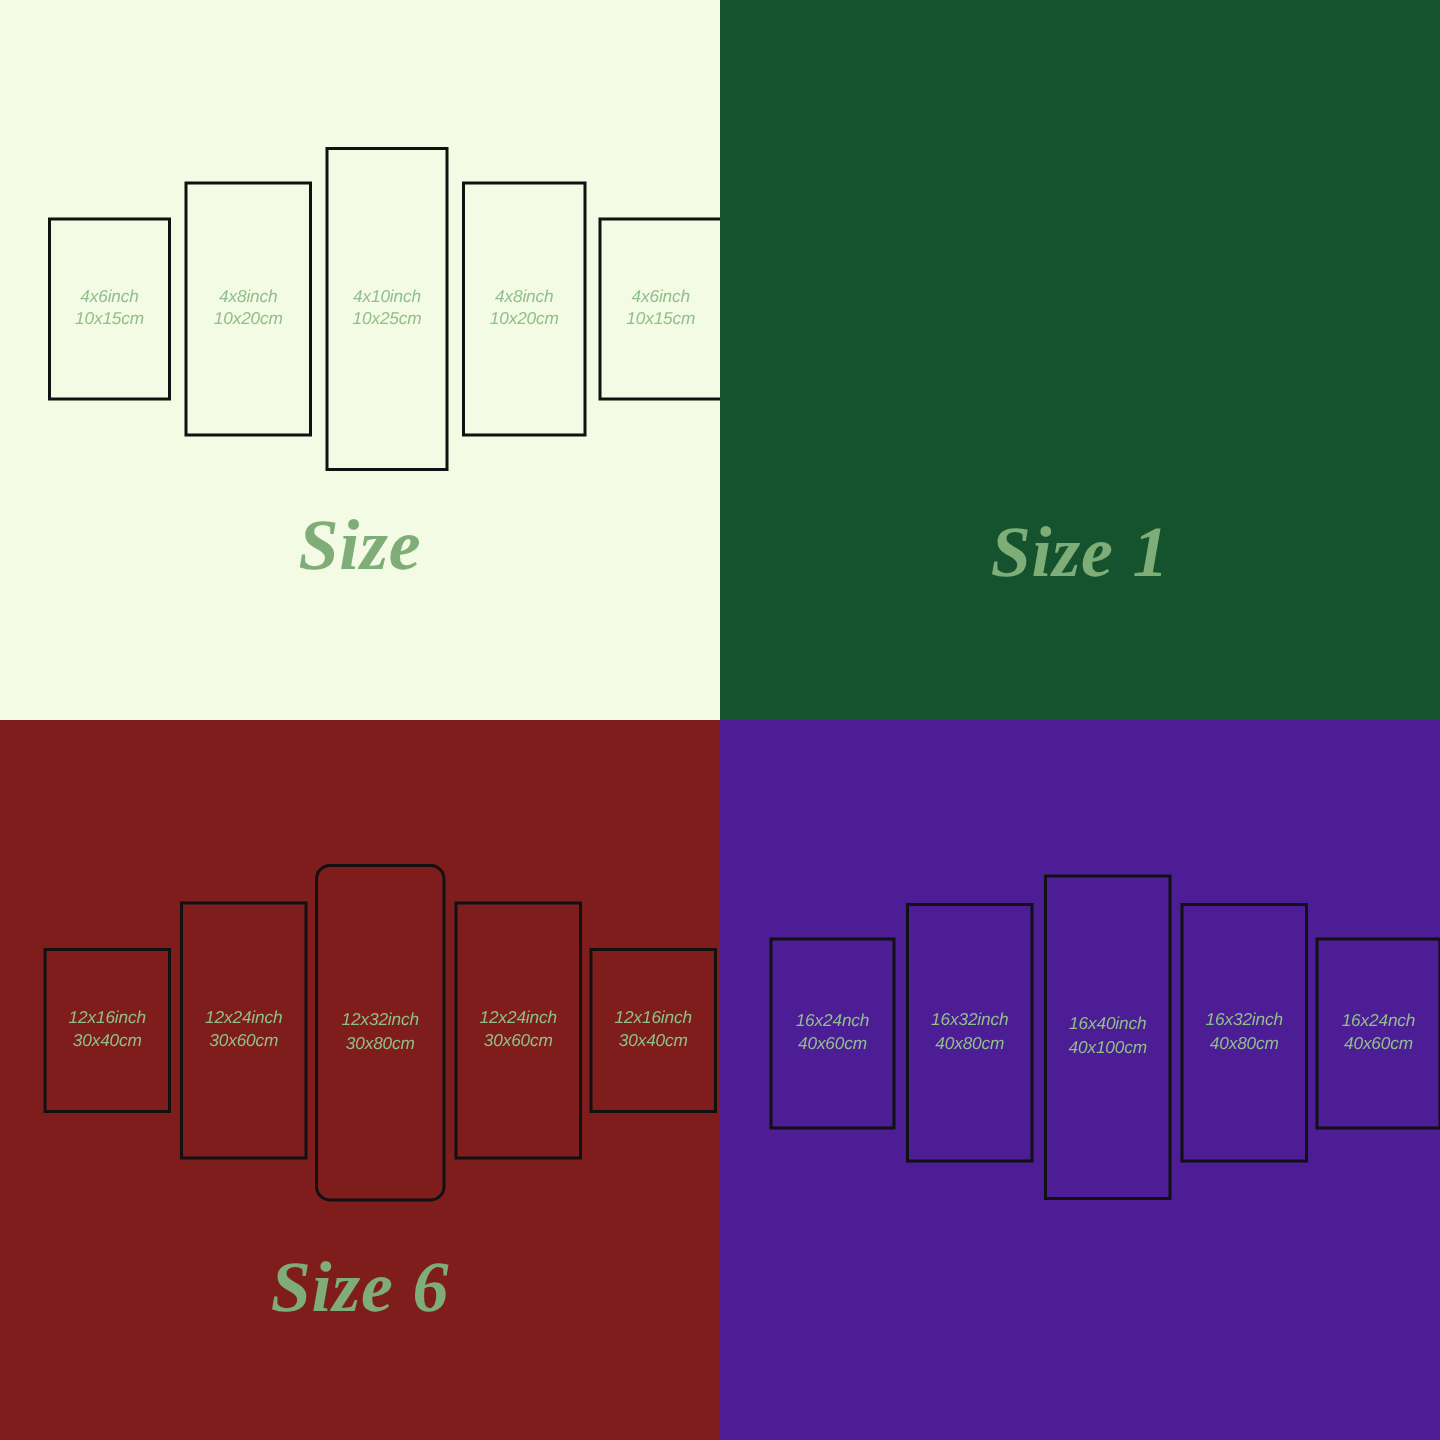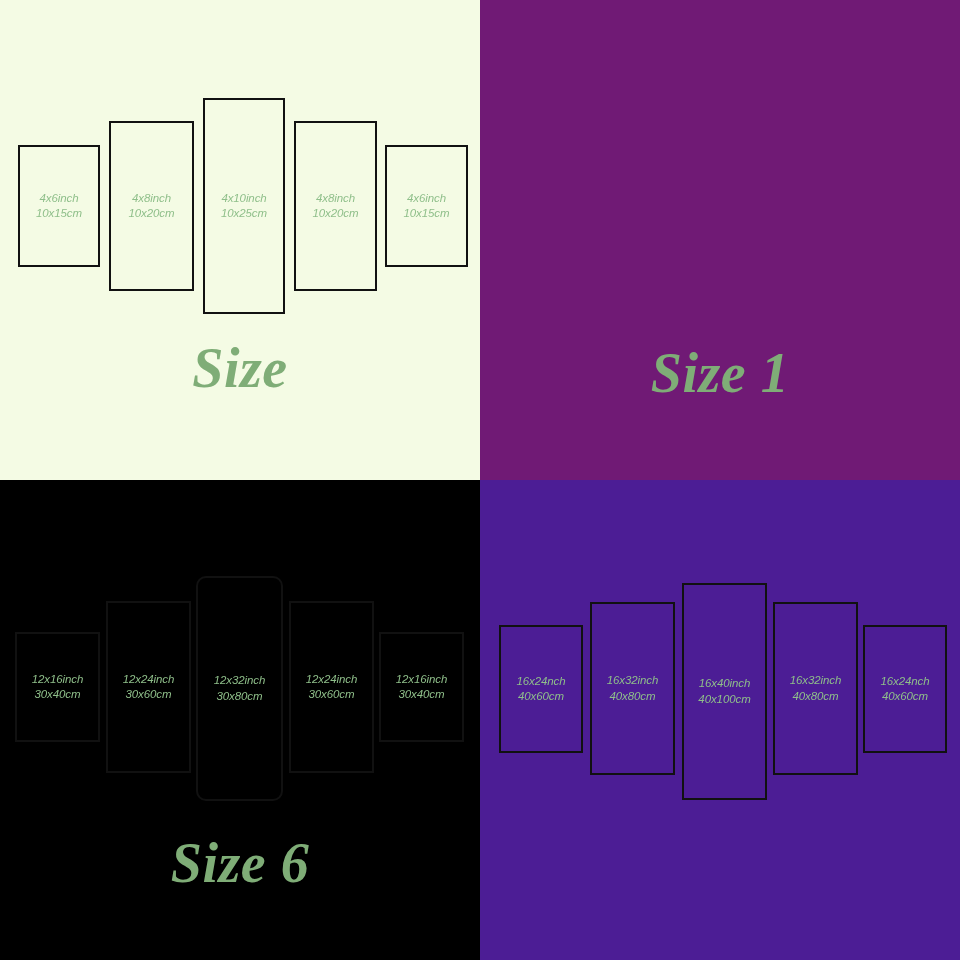--- a/index.html
+++ b/index.html
@@ -16,21 +16,21 @@
     grid-template-columns:480px 480px;
     grid-template-rows:480px 480px;
   }
   .quadrant{
     position:relative;
     width:480px;height:480px;
     overflow:hidden;
   }
   .panels{
     position:absolute;
-    left:2px;top:0;
+    left:16px;top:0;
     width:480px;height:352px;
   }
   .panel{
     position:absolute;
     box-sizing:border-box;
     border:2px solid #111111;
     background:transparent;
     display:flex;
     align-items:center;
     justify-content:center;
@@ -47,21 +47,21 @@
   }
   .panel-label .ln{display:block;}
   .heading{
     position:absolute;
     left:0;
     width:480px;
     text-align:center;
     font-family:"Liberation Serif",serif;
     font-weight:bold;
     font-style:italic;
-    font-size:56px;
+    font-size:48px;
     color:#7fad77;
     letter-spacing:0.5px;
     line-height:1;
   }
 </style>
 </head>
 <body>
 
 <div id="board">
 
@@ -94,26 +94,26 @@
         <div class="panel" style="left: 383px; top: 145px; width: 83px; height: 122px; border-color: rgb(17, 17, 17);">
           <div class="panel-label" style="color: rgb(143, 191, 138);">
             <span class="ln">4x6inch</span>
             <span class="ln">10x15cm</span>
           </div>
         </div>
       </div>
     <div class="heading" style="top: 340px; color: rgb(127, 173, 119);">Size</div>
   </div>
 
-  <div class="quadrant" style="background: #701a75;">
+  <div class="quadrant" style="background: #14532d;">
     <div class="panels"></div>
     <div class="heading" style="top: 345px; color: rgb(127, 173, 119);">Size 1</div>
   </div>
 
-  <div class="quadrant" style="background: #000000;">
+  <div class="quadrant" style="background: #7f1d1d;">
     <div class="panels">
         <div class="panel" style="left: 13px; top: 152px; width: 85px; height: 110px; border-color: rgb(17, 17, 17);">
           <div class="panel-label" style="color: rgb(143, 191, 138);">
             <span class="ln">12x16inch</span>
             <span class="ln">30x40cm</span>
           </div>
         </div>
         <div class="panel" style="left: 104px; top: 121px; width: 85px; height: 172px; border-color: rgb(17, 17, 17);">
           <div class="panel-label" style="color: rgb(143, 191, 138);">
             <span class="ln">12x24inch</span>

